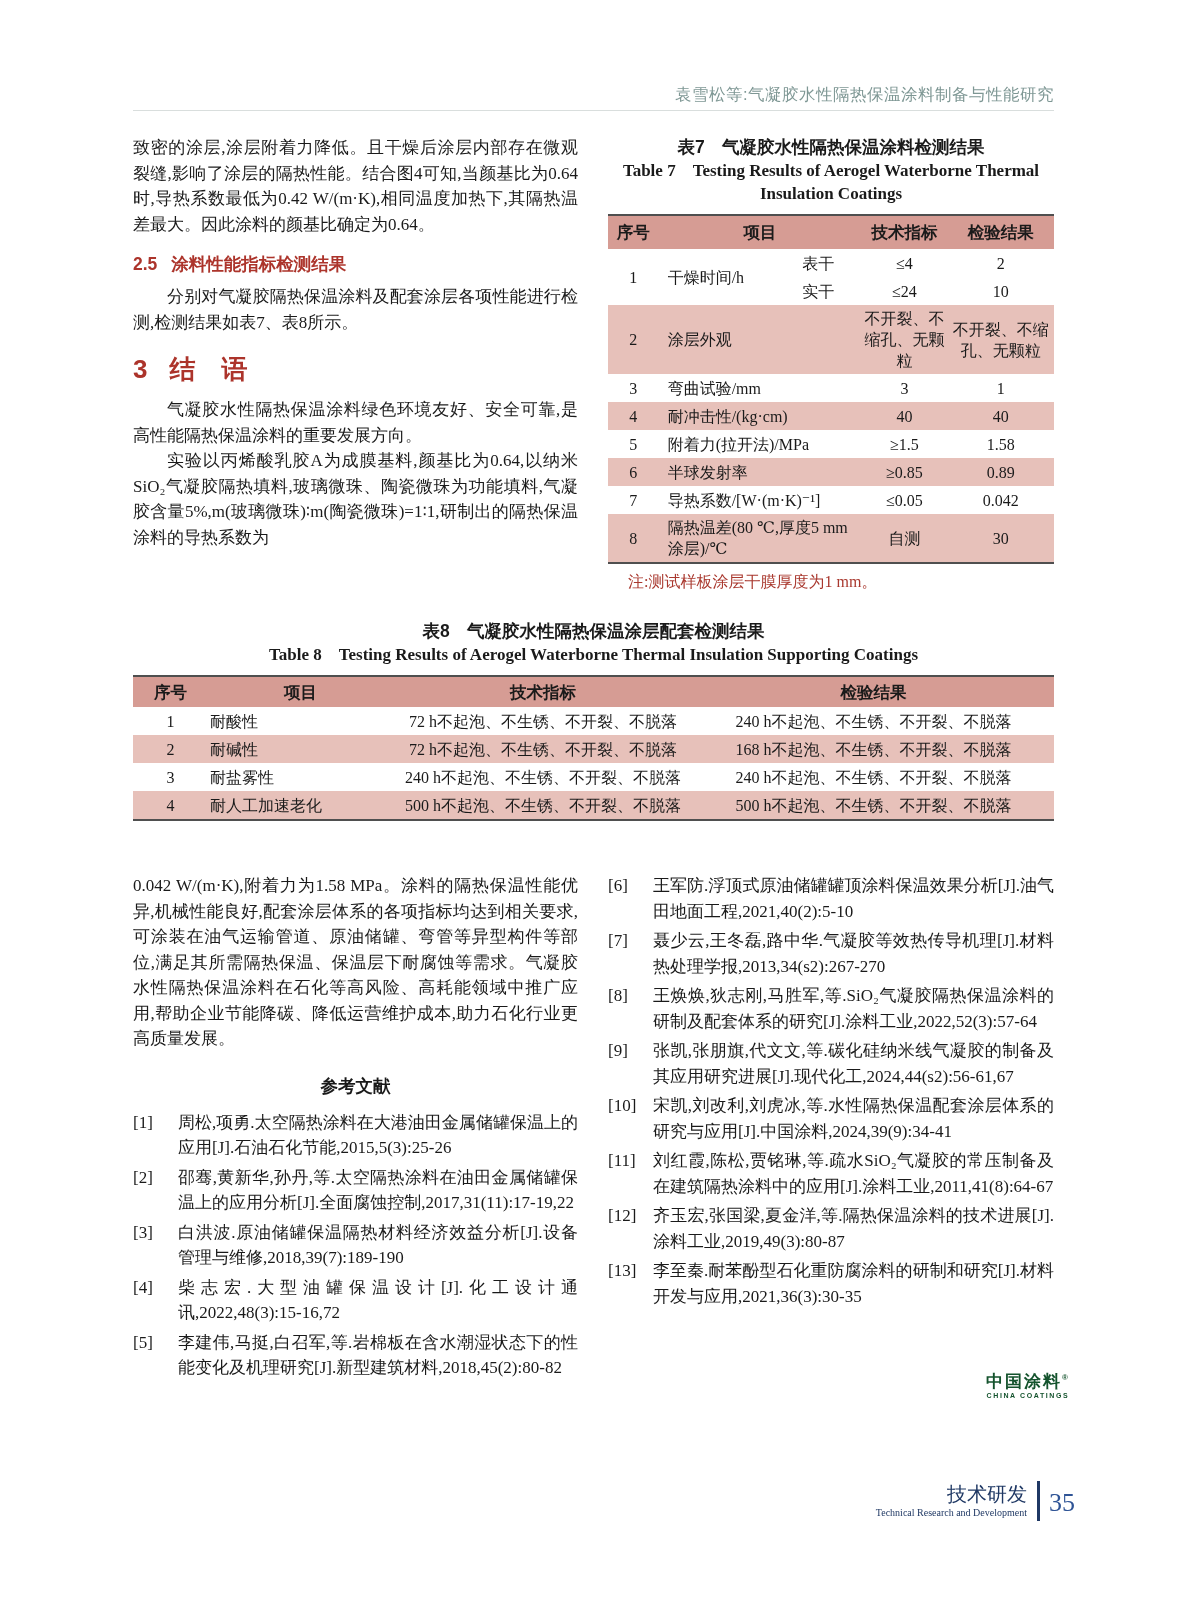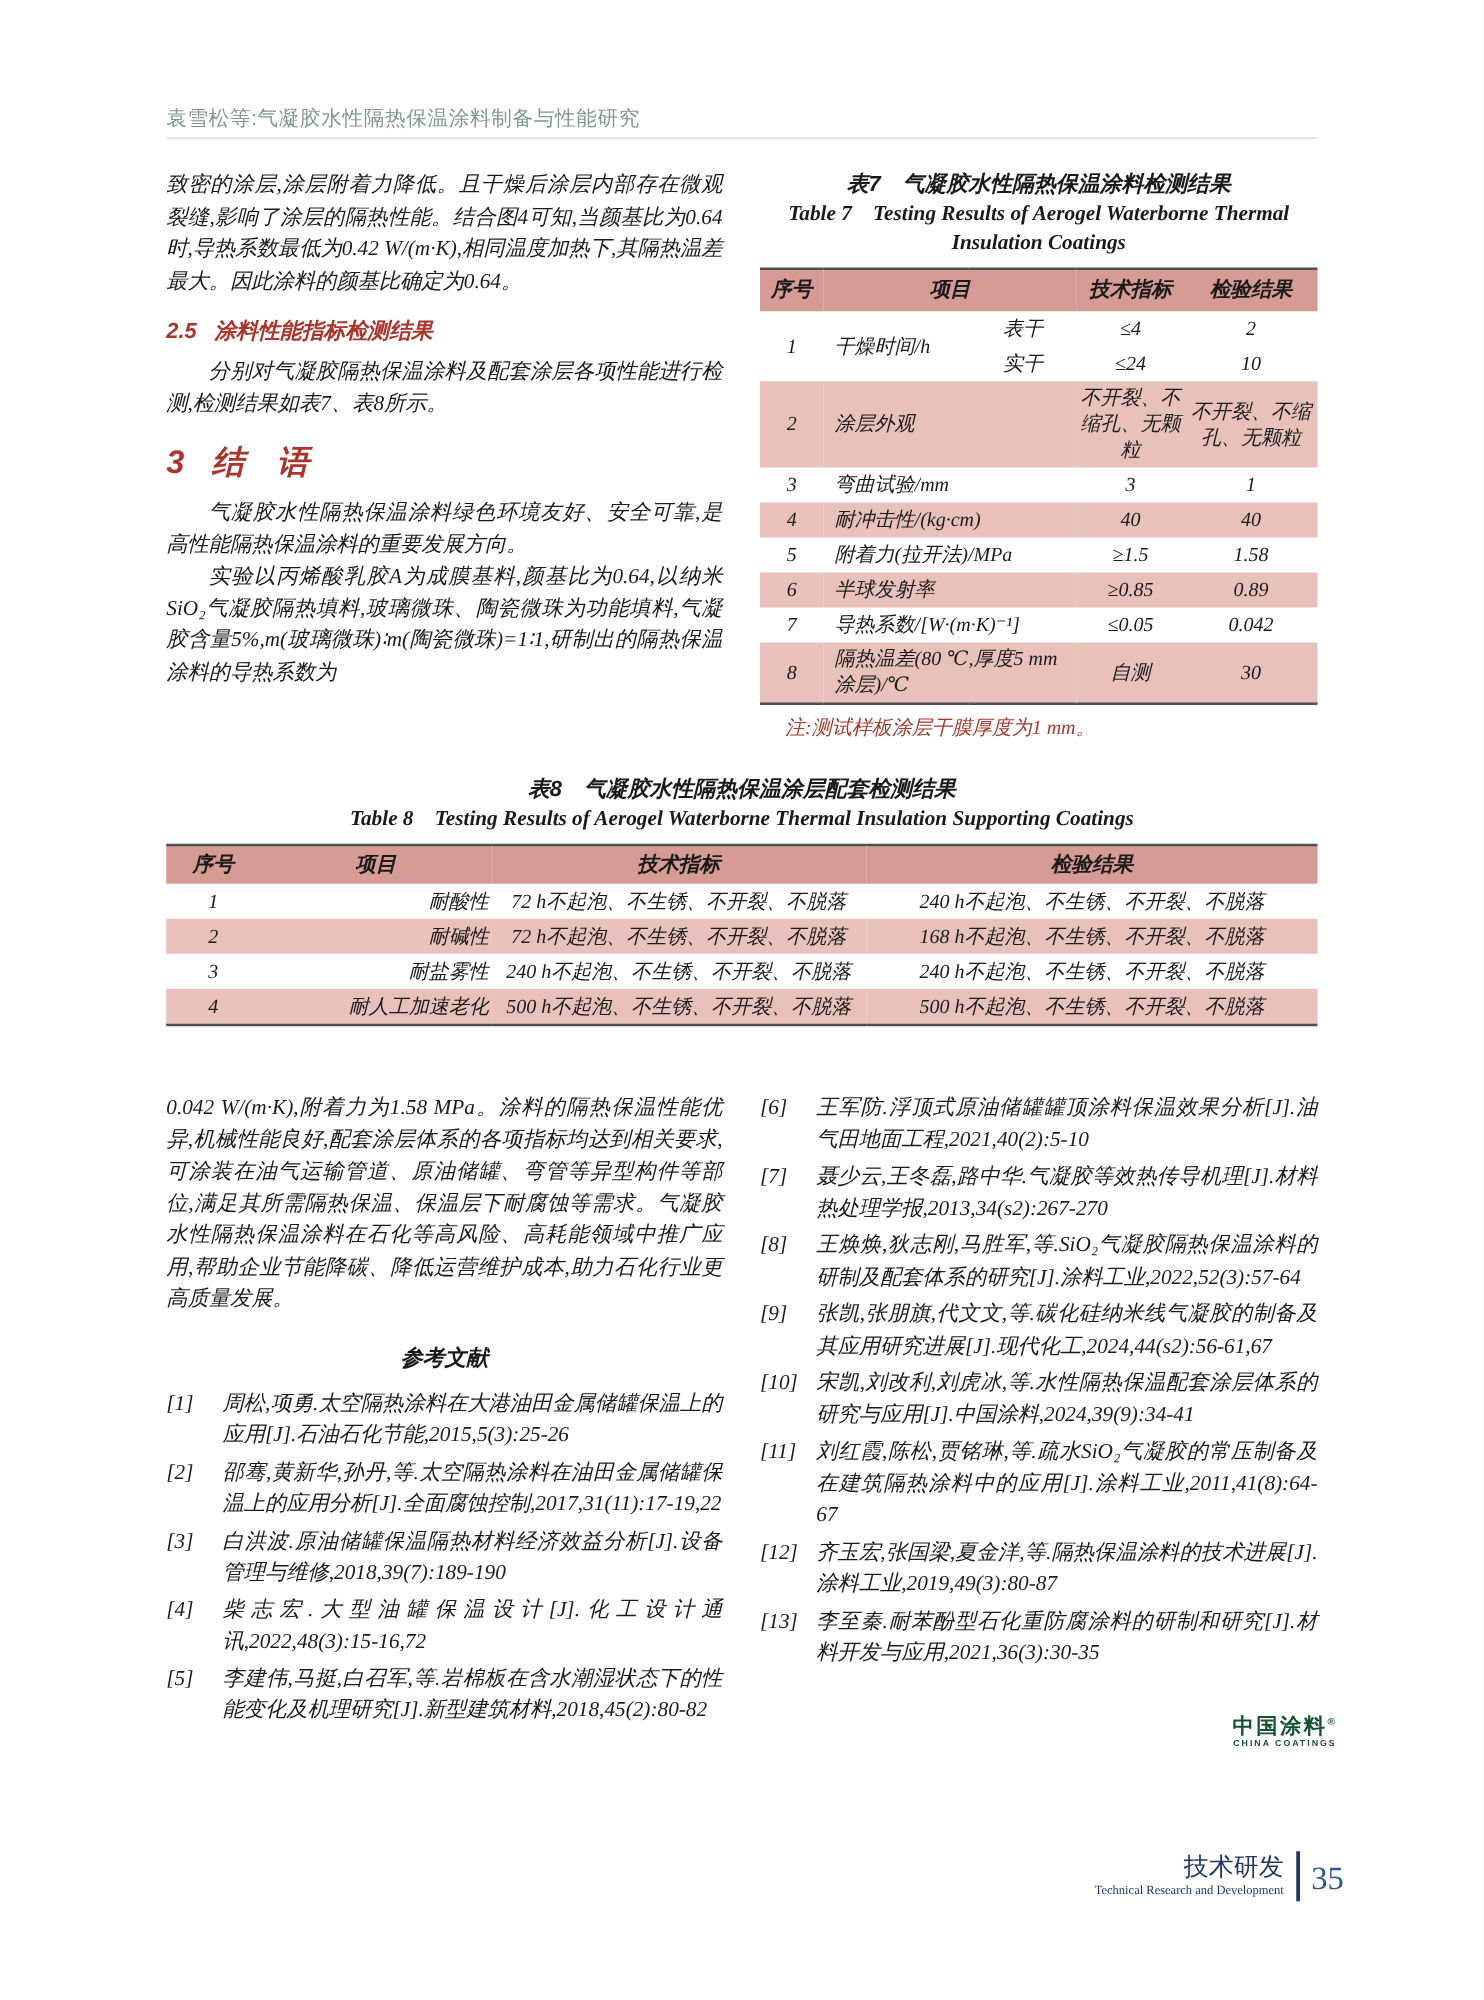--- a/index.html
+++ b/index.html
@@ -7,27 +7,27 @@
     position:relative; width:1187px; height:1600px; background:#ffffff;
     margin:0 auto; overflow:hidden;
     font-family:"Liberation Serif","DejaVu Serif",serif;
     color:#1a1a1a;
   }
   .content { position:absolute; left:133px; top:0; width:921px; }
 
   
   .running-head {
     position:absolute; top:84px; right:0; width:100%;
-    font-family:"Liberation Sans","DejaVu Sans",sans-serif;
+    text-align:right; font-family:"Liberation Sans","DejaVu Sans",sans-serif;
     font-size:16.5px; color:#7e9794; letter-spacing:.5px;
   }
   .head-rule { position:absolute; top:110px; left:0; width:100%; border-top:1px solid #d9dedd; }
 
   
-  .main { position:absolute; top:135px; left:0; width:921px;font-style:italic; }
+  .main { position:absolute; top:135px; left:0; width:921px; }
   .cols { display:grid; grid-template-columns:445px 446px; column-gap:30px; }
 
   p.body { margin:0; font-size:17px; line-height:25.5px; text-align:justify; }
   p.body.indent { text-indent:2em; }
 
   .sec25 { margin:15px 0 8px; font-family:"Liberation Sans","DejaVu Sans",sans-serif;
     font-weight:bold; font-size:17.5px; color:#ac342b; }
   .sec25 .num { margin-right:14px; }
   .concl { margin:17px 0 10px; font-family:"Liberation Sans","DejaVu Sans",sans-serif;
     font-weight:bold; font-size:26px; color:#ac342b; }
@@ -42,21 +42,21 @@
   table.paper { width:100%; border-collapse:collapse;
     border-top:2px solid #4f4f4f; border-bottom:2px solid #4f4f4f; font-size:16px; }
   table.paper td { text-align:center; vertical-align:middle; padding:3px 2px; line-height:21px; }
   table.paper tr.head td { background:#d69c94; height:27px;
     font-family:"Liberation Sans","DejaVu Sans",sans-serif; font-weight:bold; font-size:16.5px; }
   table.paper tr.alt td { background:#e7c1ba; }
   table.t7 td.item { text-align:left; padding-left:9px; word-break:break-all; }
   table.t7 td { height:22px; }
   table.t8 tr td { height:22px; }
   table.t8 tr.head td { height:24px; }
-  table.t8 td.item { text-align:right; padding-left:2px; }
+  table.t8 td.item { text-align:left; padding-left:2px; }
 
   .t7-note { margin-top:8px; padding-left:20px; font-size:16px; color:#a9382e; }
 
   .t8-block { margin-top:26px; }
   .cols2 { margin-top:52px; }
 
   
   .ref-heading { text-align:center; font-family:"Liberation Sans","DejaVu Sans",sans-serif;
     font-weight:bold; font-size:17.5px; margin:22px 0 12px; }
   .ref { display:flex; font-size:17px; line-height:25.5px; margin-bottom:4px; text-align:justify; }

